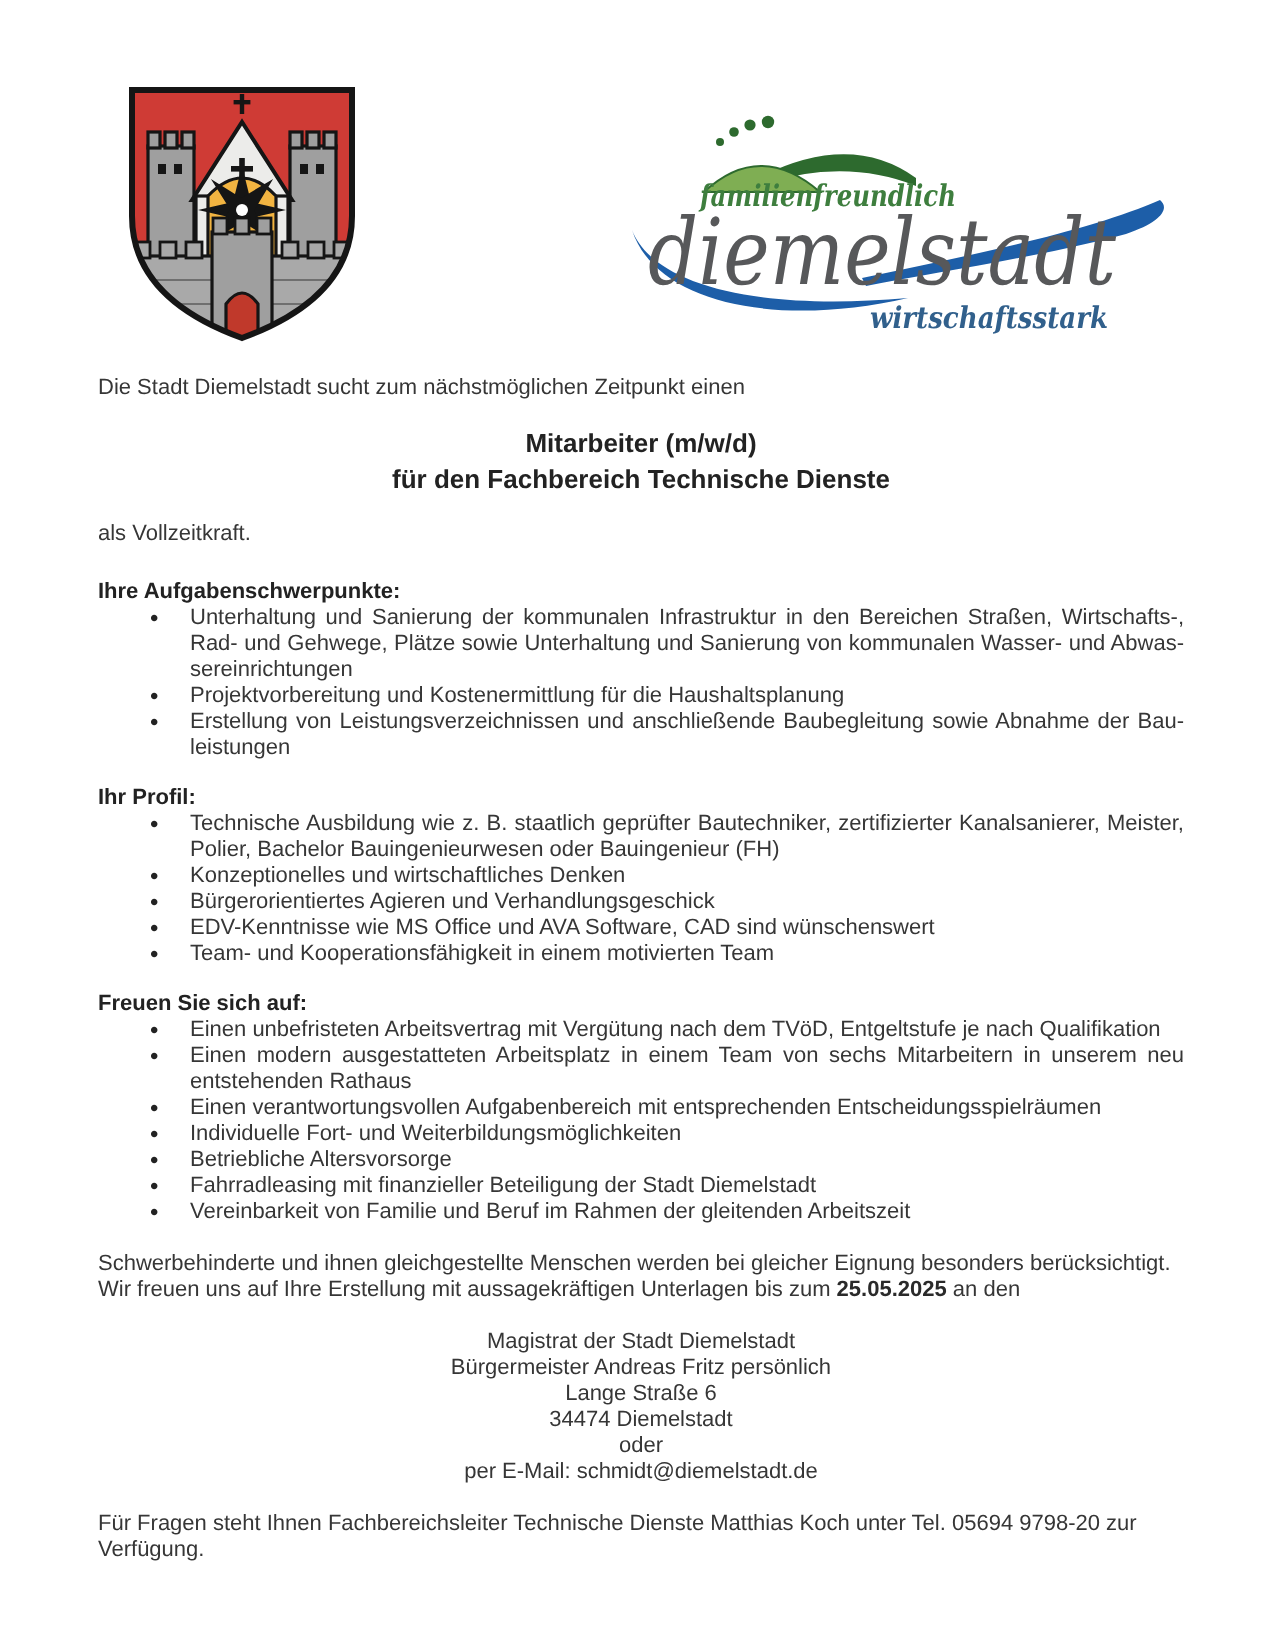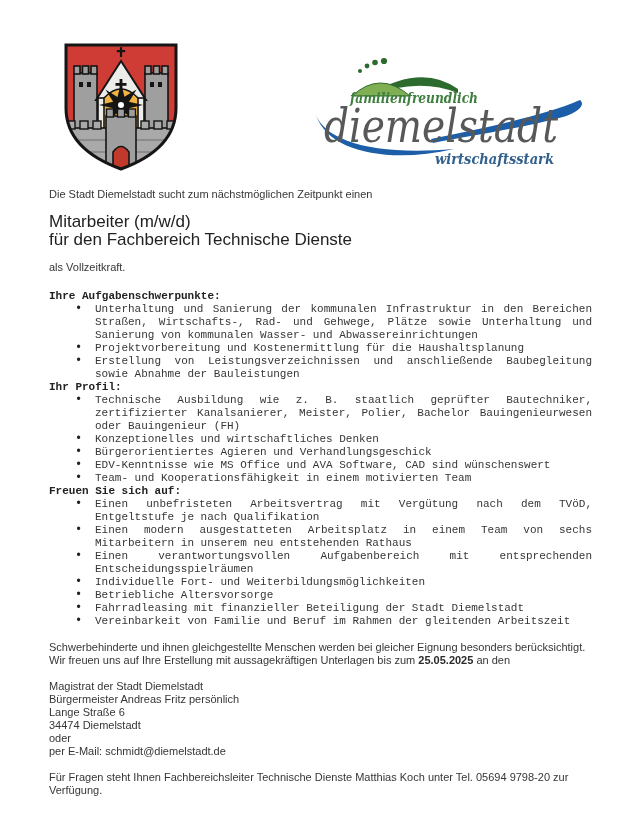--- a/index.html
+++ b/index.html
@@ -7,29 +7,29 @@
     width:635px;height:821px;
     font-family:"Liberation Sans",sans-serif;
     font-size:11px;line-height:13px;color:#363636;
     -webkit-font-smoothing:antialiased;
   }
   .page{box-sizing:border-box;width:635px;height:821px;padding:42px 43px 18px 49px;overflow:hidden;}
   .header{display:flex;justify-content:space-between;align-items:flex-start;margin:0 0 16px 0;gap:28px;}
   .coat{margin-left:13px;}
   .logo{margin-top:13px;margin-right:6px;}
   .intro{margin:0;}
-  .title{font-size:17px;line-height:18px;font-weight:normal;text-align:left;color:#222;margin:12px 0 12px 0;}
+  .title{font-size:13px;line-height:18px;font-weight:bold;text-align:center;color:#222;margin:12px 0 12px 0;}
   .subtitle{margin:0 0 16px 0;}
-  .section{margin-top:0;font-family:Liberation Mono, monospace;}
+  .section{margin-top:12px;}
   .section-heading{font-weight:bold;color:#222;margin:0;}
   ul.bullets{margin:0;padding:0;list-style:none;}
   ul.bullets li{position:relative;padding-left:46px;text-align:justify;}
   ul.bullets li::before{content:"\2022";position:absolute;left:26px;top:0;font-size:12px;color:#222;}
   .closing-para{margin:13px 0 0 0;}
-  .address{margin:13px 0 0 0;text-align:left;}
+  .address{margin:13px 0 0 0;text-align:center;}
   .contact{margin:13px 0 0 0;}
   .bold{font-weight:bold;color:#2a2a2a;}
 </style>
 </head>
 <body>
 
 <div class="page">
 
   <div class="header">
 

